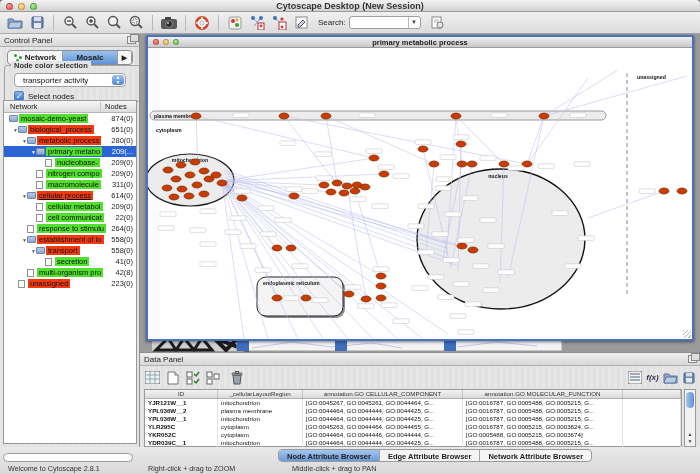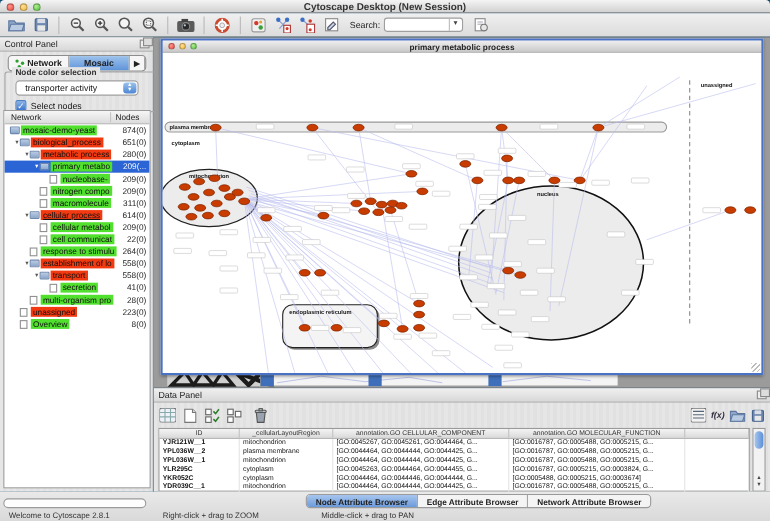--- a/index.html
+++ b/index.html
@@ -1,18 +1,18 @@
 <!DOCTYPE html>
 <html><head>
 <meta charset="utf-8">
 <style>
   * { margin:0; padding:0; box-sizing:border-box; }
   html,body { width:700px; height:474px; overflow:hidden; }
   body { font-family:"Liberation Sans", sans-serif; background:#e2e2e2; }
-  .app { position:relative; width:700px; height:474px; background:#0c4a6e; }
+  .app { position:relative; width:700px; height:474px; background:#737373; }
 
   
   .titlebar { position:absolute; left:0; top:0; width:700px; height:12px;
     background:linear-gradient(#f4f4f4,#d2d2d2); border-bottom:1px solid #9a9a9a;
     border-radius:4px 4px 0 0; }
   .titlebar .title { position:absolute; left:0; right:0; top:1px; text-align:center;
     font-size:9px; font-weight:bold; color:#333; }
   .lights { position:absolute; left:6px; top:3px; display:flex; gap:5px; }
   .light { width:7px; height:7px; border-radius:50%; border:1px solid rgba(0,0,0,.25); }
   .light.red { background:radial-gradient(circle at 35% 30%, #ff9a90,#ee4b42); }
@@ -371,31 +371,26 @@
             <span class="tcount">558(0)</span>
           </div>
           <div class="trow">
             <span class="ticon file" style="left: 41px;"></span>
             <span class="tlabel green" style="left: 51px;">secretion</span>
             <span class="tcount">41(0)</span>
           </div>
           <div class="trow">
             <span class="ticon file" style="left: 23px;"></span>
             <span class="tlabel green" style="left: 33px;">multi-organism pro</span>
-            <span class="tcount">28(0)</span>
+            <span class="tcount">42(8)</span>
           </div>
           <div class="trow">
             <span class="ticon file" style="left: 14px;"></span>
             <span class="tlabel red" style="left: 24px;">unassigned</span>
             <span class="tcount">223(0)</span>
-          </div>
-          <div class="trow">
-            <span class="ticon file" style="left: 14px;"></span>
-            <span class="tlabel green" style="left: 24px;">Overview</span>
-            <span class="tcount">8(0)</span>
           </div>
         </div>
     </div>
   </div>
 
   <div class="desktop">
     <svg class="frag-strip" width="556" height="48">
       <rect x="10" y="33" width="110" height="14" fill="#cfcfcf"></rect>
       <polygon points="14,46 26,34 34,46 42,34 52,46 60,34 70,46" fill="none" stroke="#1c1c1c" stroke-width="3"></polygon>
       <polygon points="72,34 84,46 96,34 104,46" fill="none" stroke="#1c1c1c" stroke-width="4"></polygon>

